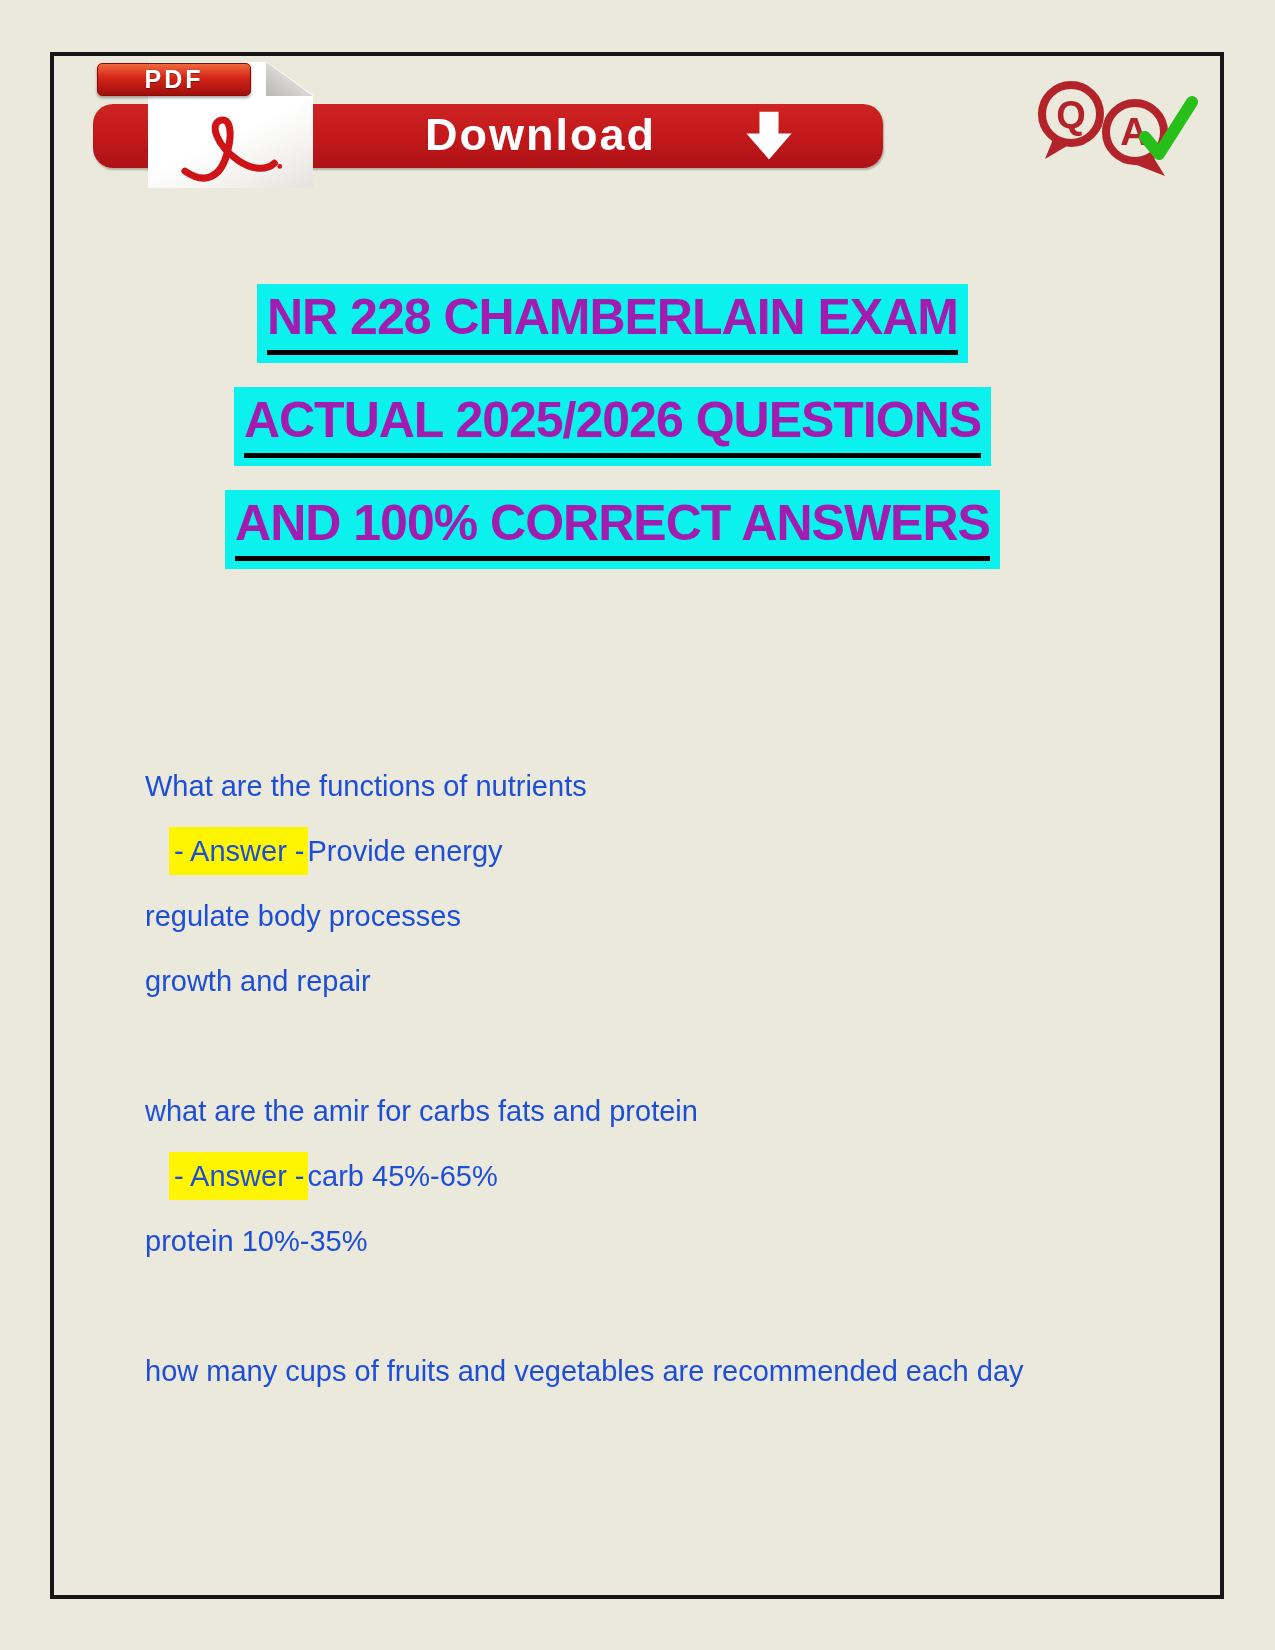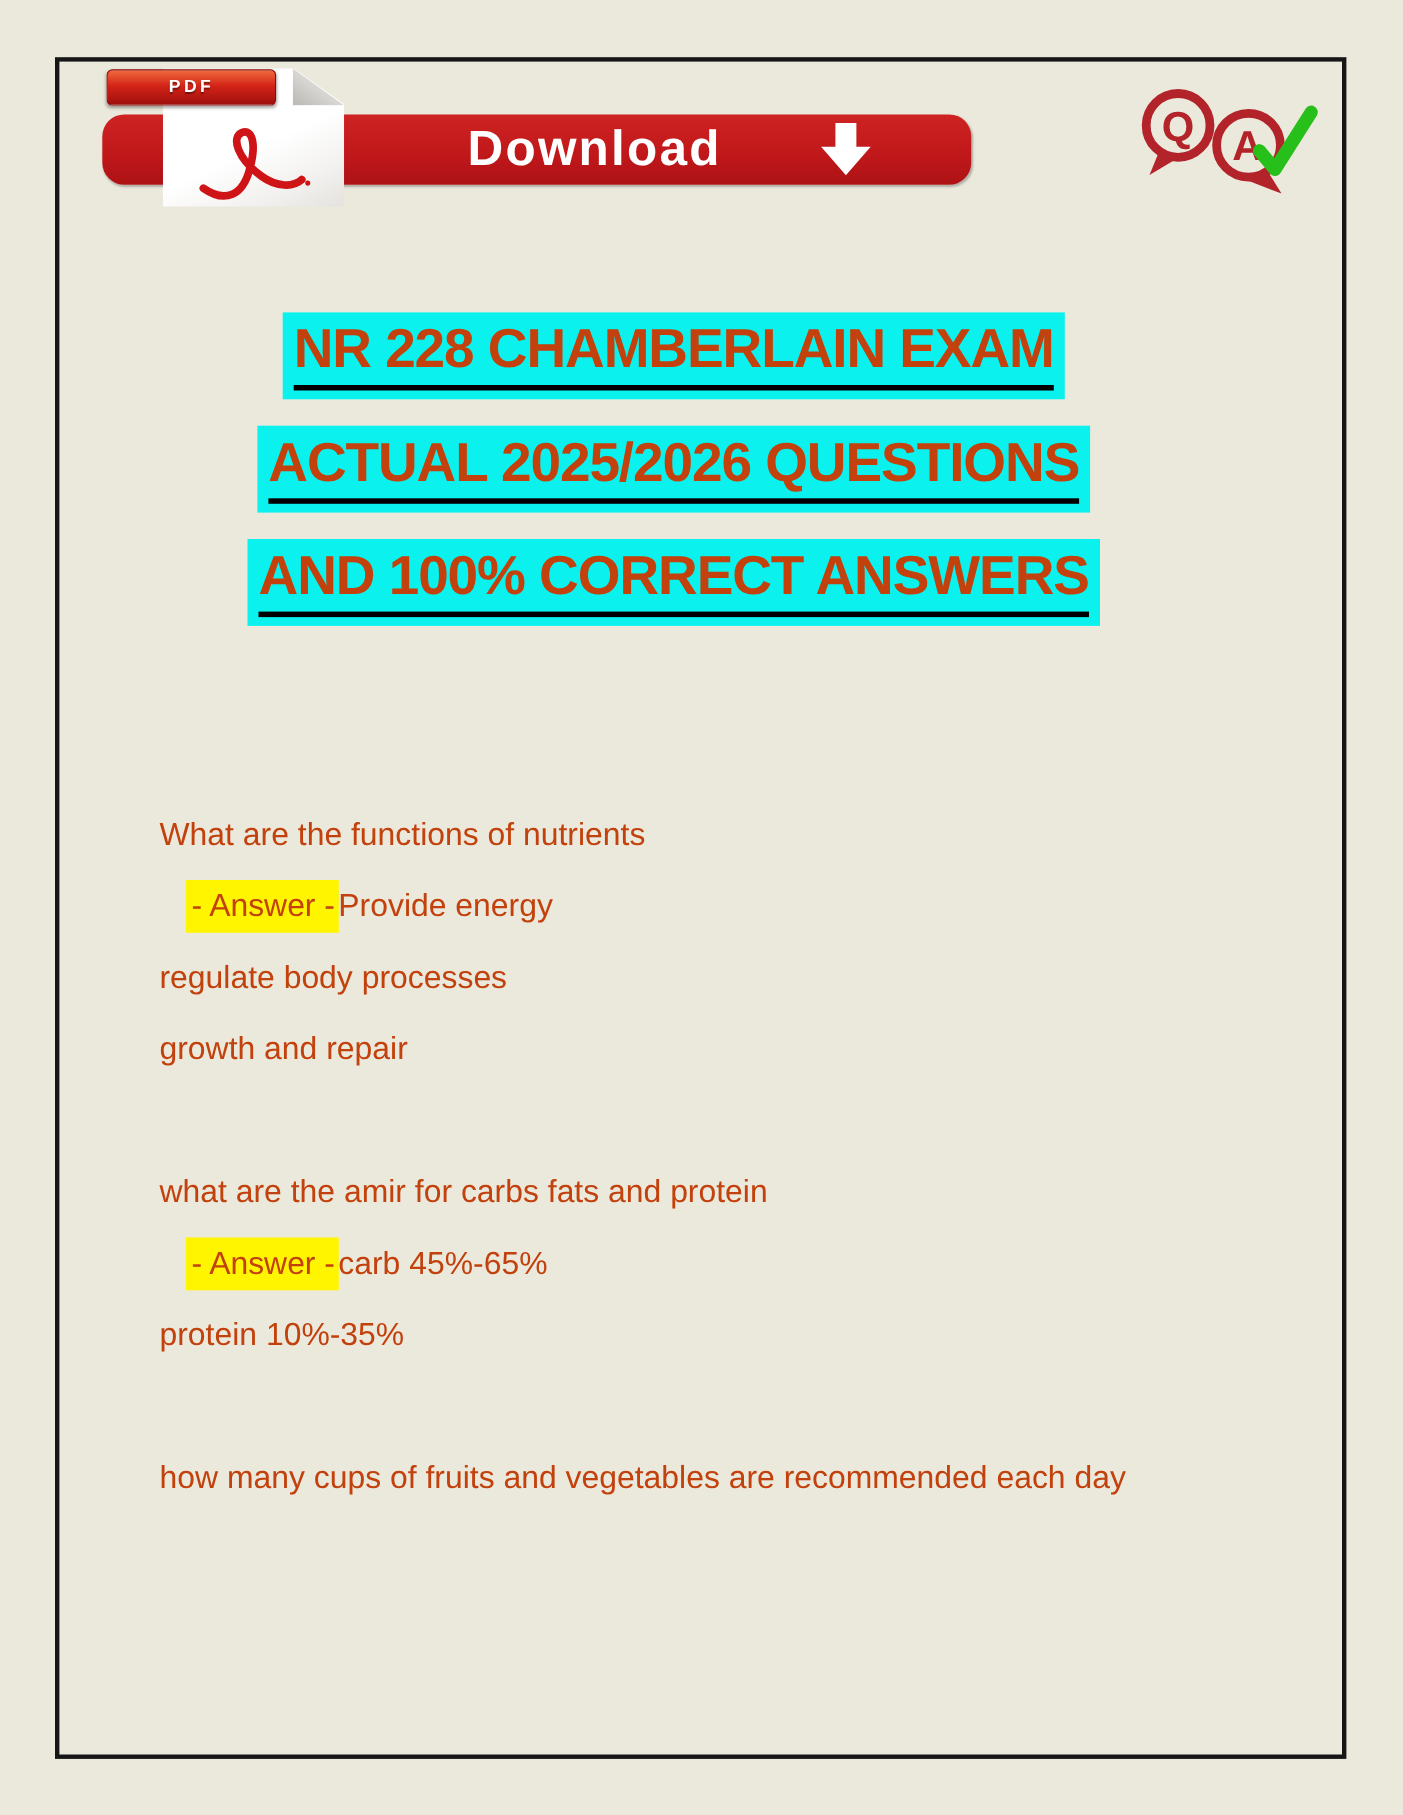--- a/index.html
+++ b/index.html
@@ -45,38 +45,38 @@
   }
   .swoosh { position:absolute; left:16px; top:50px; width:132px; height:70px; }
   .pdf-ribbon {
     position:absolute; left:97px; top:63px;
     width:154px; height:33px;
     background:linear-gradient(180deg,#ef6a3c 0%, #d42418 45%, #9e0f0c 100%);
     border:1px solid #8a0a0a;
     border-radius:5px;
     box-shadow:0 2px 3px rgba(0,0,0,0.35);
     display:flex; align-items:center; justify-content:center;
-    color:#ffffff; font-weight:bold; font-size:16px; letter-spacing:3px;
+    color:#ffffff; font-weight:bold; font-size:25px; letter-spacing:3px;
     text-shadow:0 1px 1px rgba(0,0,0,0.4);
     box-sizing:border-box;
   }
   .qa-logo { position:absolute; left:1032px; top:74px; width:175px; height:112px; }
   
   .title { position:absolute; left:0; top:284px; width:1225px; text-align:center; }
   .title-line { margin-bottom:24px; }
   .hl-cyan { display:inline-block; background:#0bf2ee; padding:6px 10px 8px; }
   .hl-cyan .ul {
     display:inline-block;
     border-bottom:5px solid #000000;
     padding-bottom:5px;
     font-size:50px; font-weight:bold; letter-spacing:-1px;
-    color:#c2410c; line-height:1.1; white-space:nowrap;
+    color:#a21caf; line-height:1.1; white-space:nowrap;
   }
   
-  .qa-body { position:absolute; left:145px; top:727px; width:1010px; color:#c2410c; }
+  .qa-body { position:absolute; left:145px; top:754px; width:1010px; color:#1d4ed8; }
   .qa-body p {
     margin:0; font-size:29px; line-height:65px; height:65px;
     white-space:nowrap;
   }
   .spacer { height:65px; }
   .hl-yellow { background:#fff500; padding:8px 3px 8px 5px;margin-left:24px; }
 </style>
 </head>
 <body>
 

